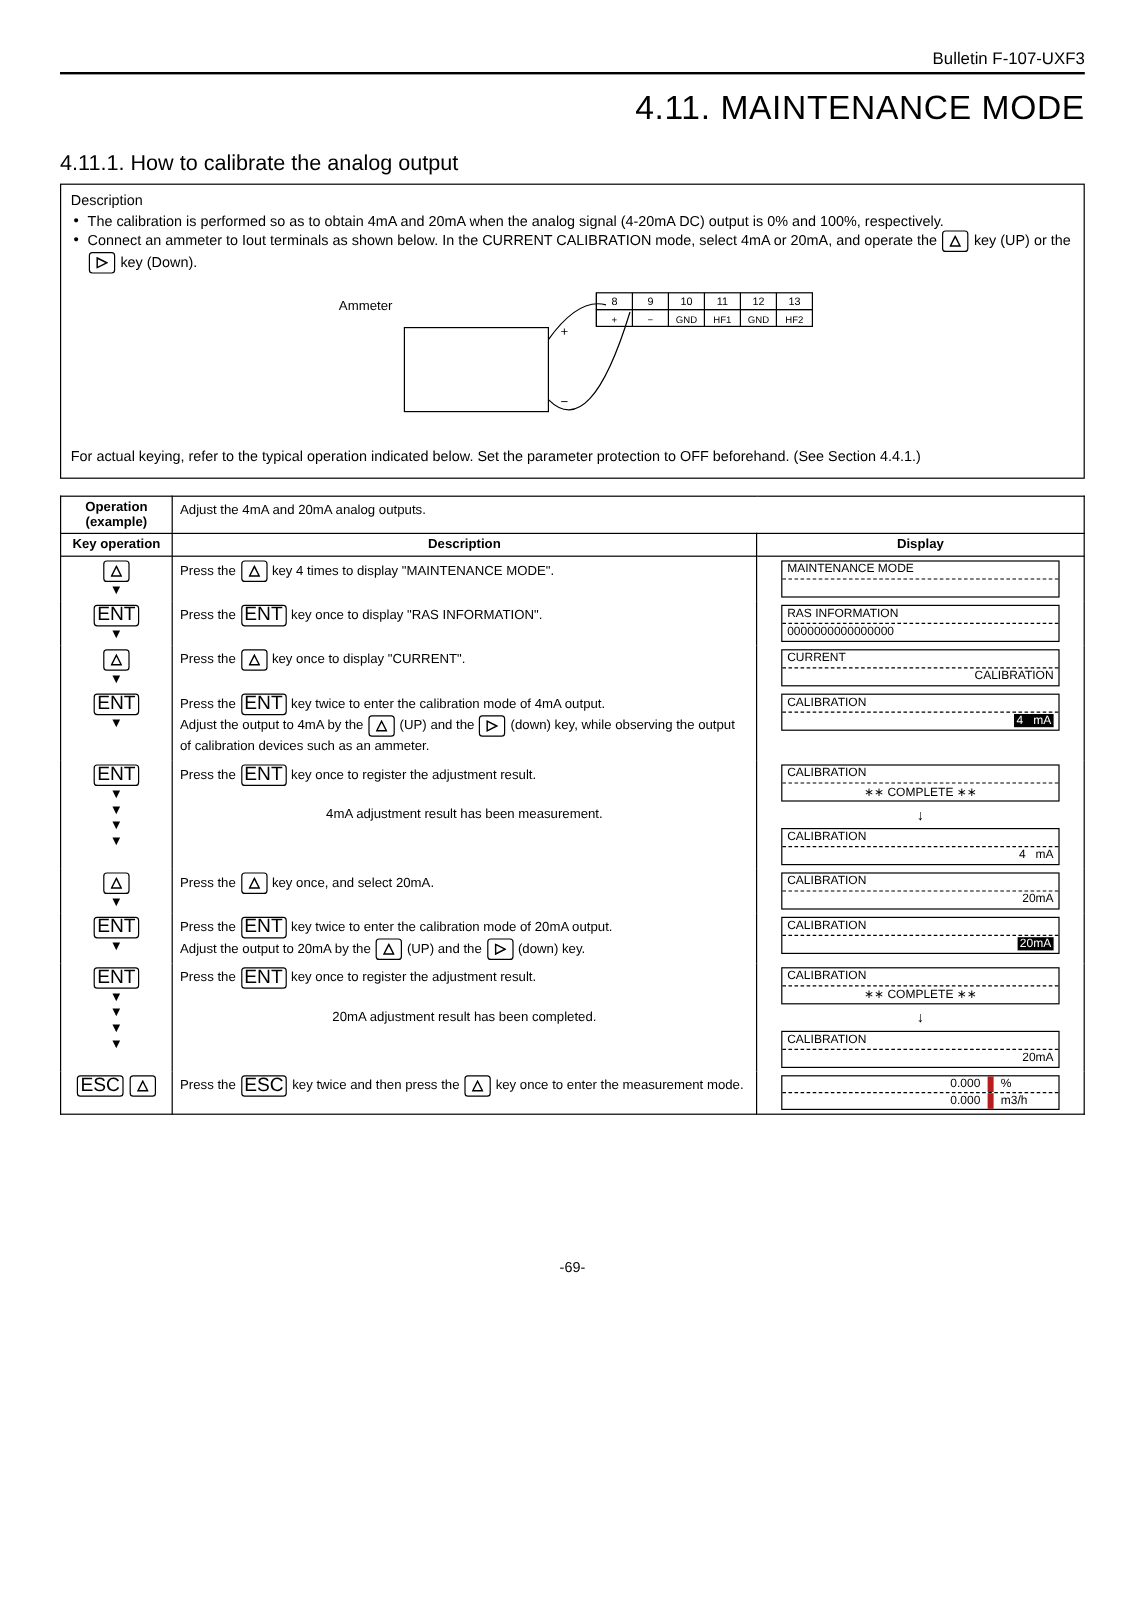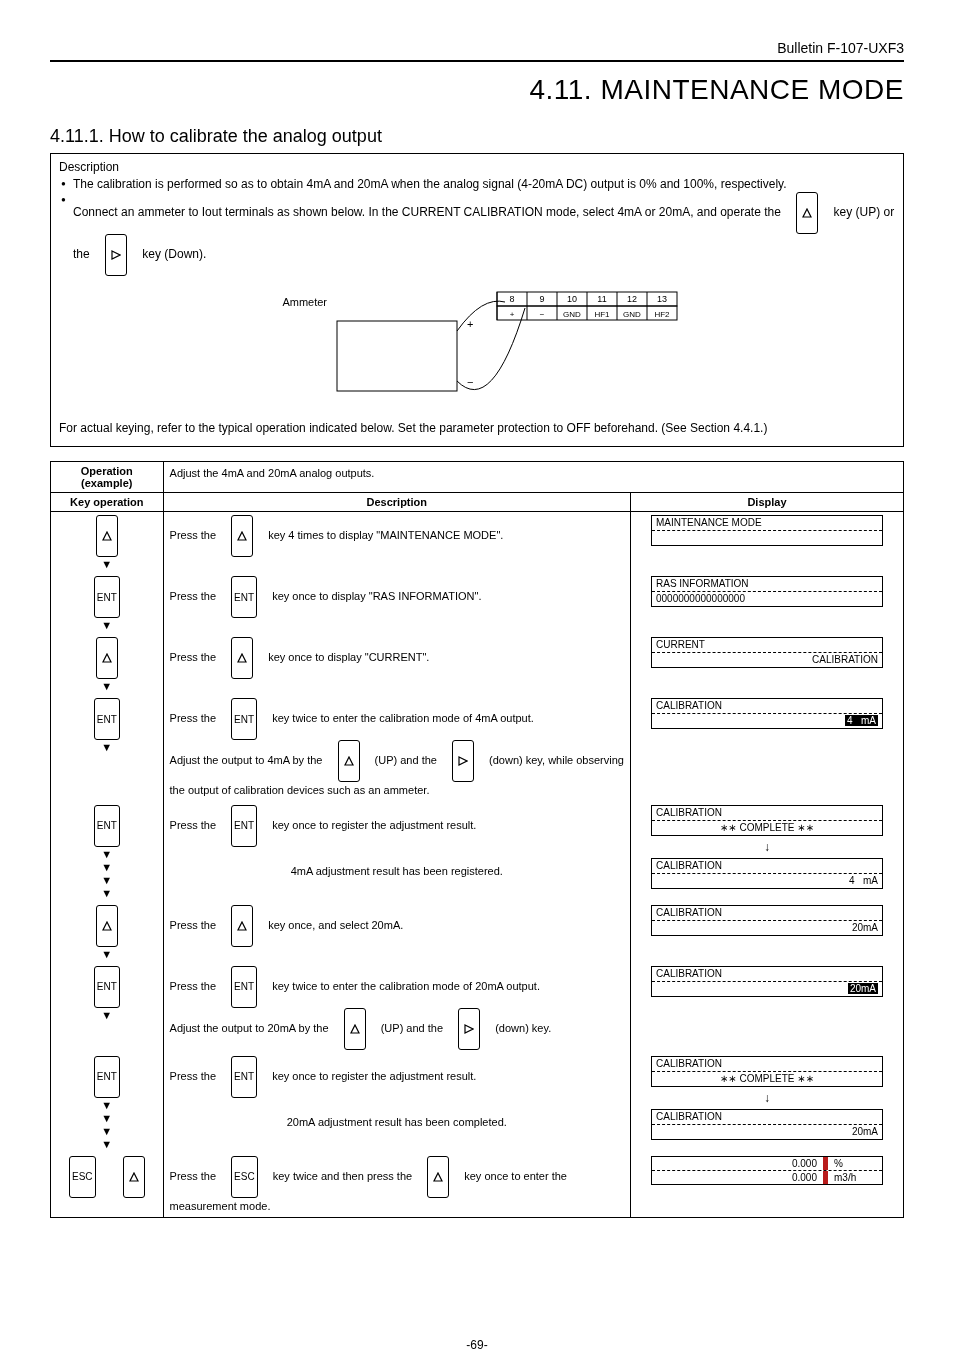--- a/index.html
+++ b/index.html
@@ -55,24 +55,24 @@
     top: 3px;
   }
   .keybox {
     display: inline-flex;
     align-items: center;
     justify-content: center;
     border: 1px solid #000;
     border-radius: 3px;
     min-width: 16px;
     height: 16px;
-    padding: 12px 2px;
-    font-size: 10px;
+    padding: 0 2px;
+    font-size: 16px;
     vertical-align: middle;
-    margin: 0 12px;
+    margin: 0 1px;
   }
   .keybox svg { width: 10px; height: 10px; }
   .ammeter-wrap {
     display: flex;
     justify-content: center;
     margin: 10px 0 14px 0;
   }
   .ammeter-wrap svg { display:block; }
   .instr-note { font-size: 12px; line-height: 1.35; }
 
@@ -324,21 +324,21 @@
       <div class="key-stack">
             <span class="keybox">ENT</span>
             <span class="arrow-down">▼</span>
             <span class="arrow-down">▼</span>
             <span class="arrow-down">▼</span>
             <span class="arrow-down">▼</span>
           </div>
     </td>
     <td class="desc" style="border-top:none;border-bottom:none">
       <span>Press the </span><span class="keybox">ENT</span><span> key once to register the adjustment result.</span><br><br>
-      <div style="text-align:center"><span>4mA adjustment result has been registered.</span></div>
+      <div style="text-align:center"><span>4mA adjustment result has been measurement.</span></div>
     </td>
     <td class="dispcol" style="border-top:none;border-bottom:none">
       <div class="disp-stack">
         <div class="lcd">
           <div class="row"><span>CALIBRATION</span></div>
           <div class="row" style="text-align:center"><span>∗∗ COMPLETE ∗∗</span></div>
         </div>
         <span class="arrow-between">↓</span>
         <div class="lcd">
           <div class="row"><span>CALIBRATION</span></div>

